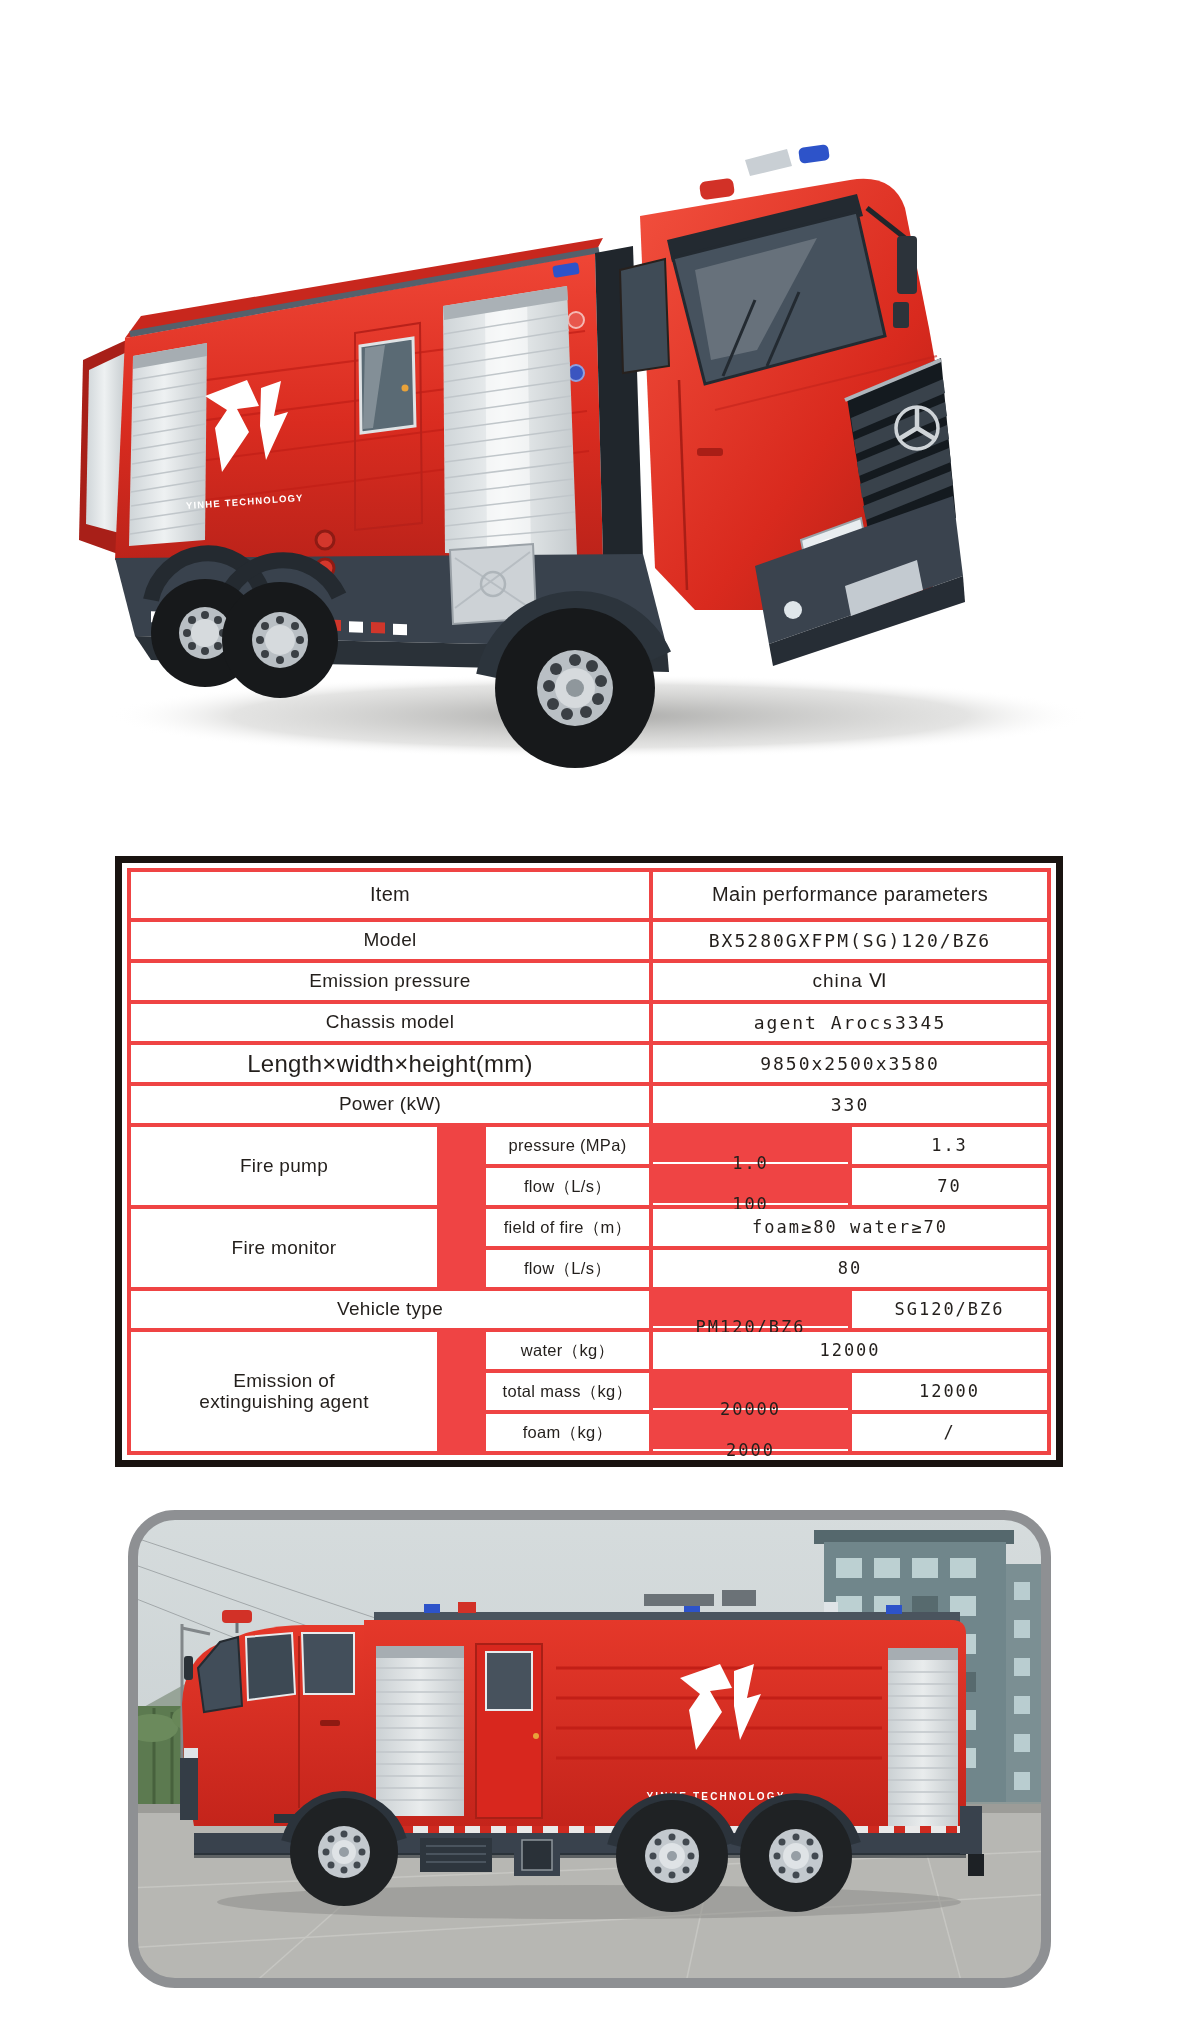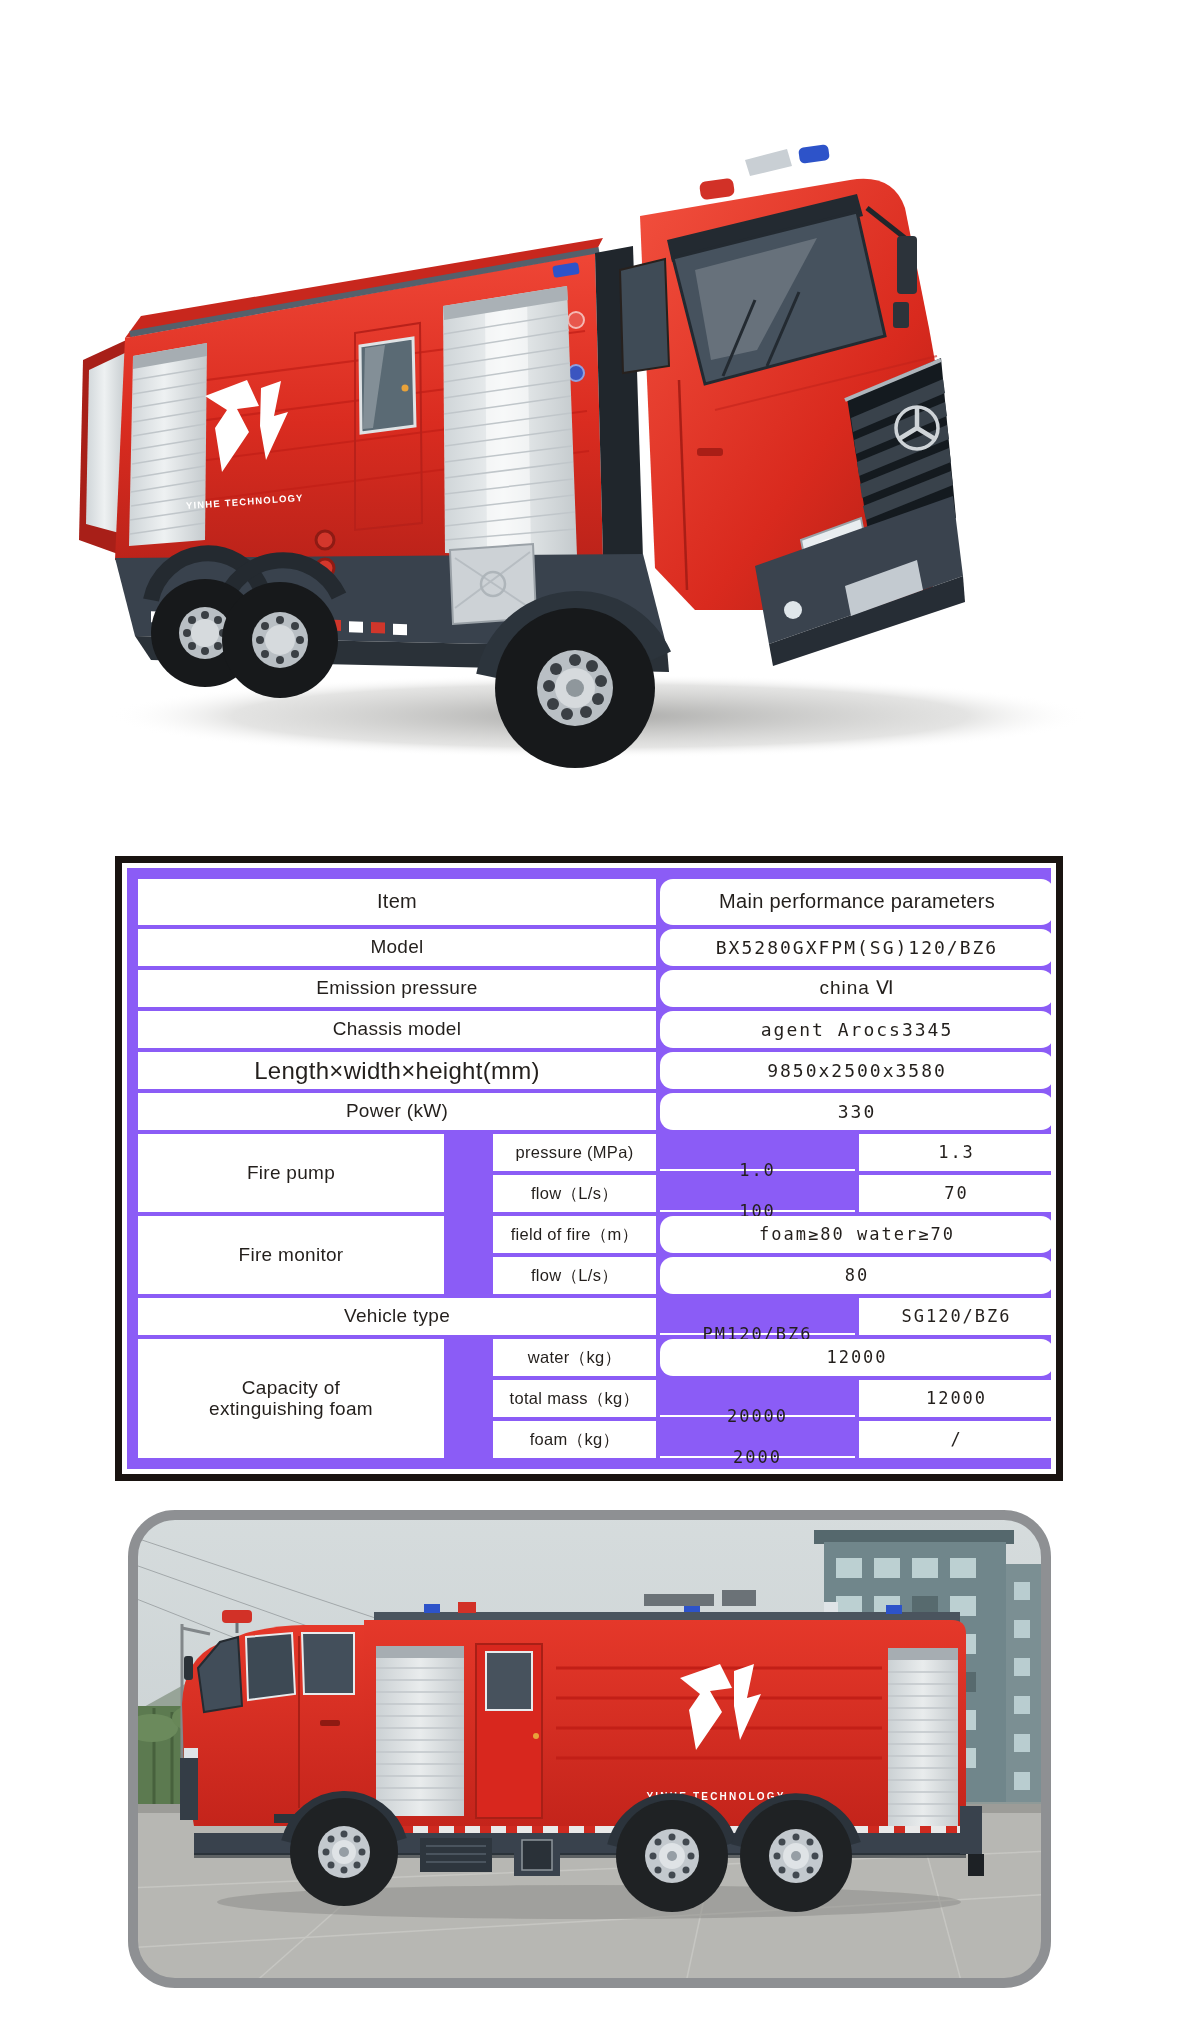--- a/index.html
+++ b/index.html
@@ -5,31 +5,31 @@
   html,body{margin:0;padding:0;background:#ffffff;}
   body{width:1177px;height:2023px;position:relative;font-family:"Liberation Sans",sans-serif;color:#231f1c;overflow:hidden;}
   .abs{position:absolute;}
 
   
   .spec-outer{
     left:115px;top:856px;width:948px;box-sizing:border-box;
     border:7px solid #191310;background:#ffffff;padding:5px;
   }
   .spec-grid{
-    display:grid;background:#8b5cf6;gap:4px;padding:11px;
+    display:grid;background:#ef4444;gap:4px;padding:4px;
     grid-template-columns:306px 208px 195px 195px;
     grid-template-rows:46px repeat(13,37px);
   }
   .cell{background:#ffffff;display:flex;align-items:center;justify-content:center;text-align:center;font-size:19px;letter-spacing:.3px;line-height:1.08;}
   .cell.head{font-size:20px;}
   .cell.sub{font-size:16.5px;}
   .cell.val{font-family:"DejaVu Sans Mono",monospace;font-size:17px;letter-spacing:2px;}
   .cell.val.big{font-size:18px;}
   .sp12{grid-column:1/3;}
-  .sp34{grid-column:3/5;border-radius:13px;}
+  .sp34{grid-column:3/5;}
   .c1{grid-column:1/2;} .c2{grid-column:2/3;margin-left:45px;} .c3{grid-column:3/4;margin-top:35px;} .c4{grid-column:4/5;}
   .rs2{grid-row:span 2;} .rs3{grid-row:span 3;}
   .cap-pad{padding:0 55px;}
 
   svg text{font-family:"Liberation Sans",sans-serif;}
 </style>
 </head>
 <body>
 
 <div class="abs" style="left:55px;top:88px;width:1070px;height:690px;">
@@ -287,21 +287,21 @@
     <div class="cell c1 rs2">Fire monitor</div>
     <div class="cell sub c2">field of fire（m）</div>
     <div class="cell val sp34">foam≥80  water≥70</div>
     <div class="cell sub c2">flow（L/s）</div>
     <div class="cell val sp34">80</div>
 
     <div class="cell sp12">Vehicle type</div>
     <div class="cell val c3">PM120/BZ6</div>
     <div class="cell val c4">SG120/BZ6</div>
 
-    <div class="cell c1 rs3 cap-pad">Capacity of extinguishing foam</div>
+    <div class="cell c1 rs3 cap-pad">Emission of extinguishing agent</div>
     <div class="cell sub c2">water（kg）</div>
     <div class="cell val sp34">12000</div>
     <div class="cell sub c2">total mass（kg）</div>
     <div class="cell val c3">20000</div>
     <div class="cell val c4">12000</div>
     <div class="cell sub c2">foam（kg）</div>
     <div class="cell val c3">2000</div>
     <div class="cell val c4">/</div>
   </div>
 </div>

